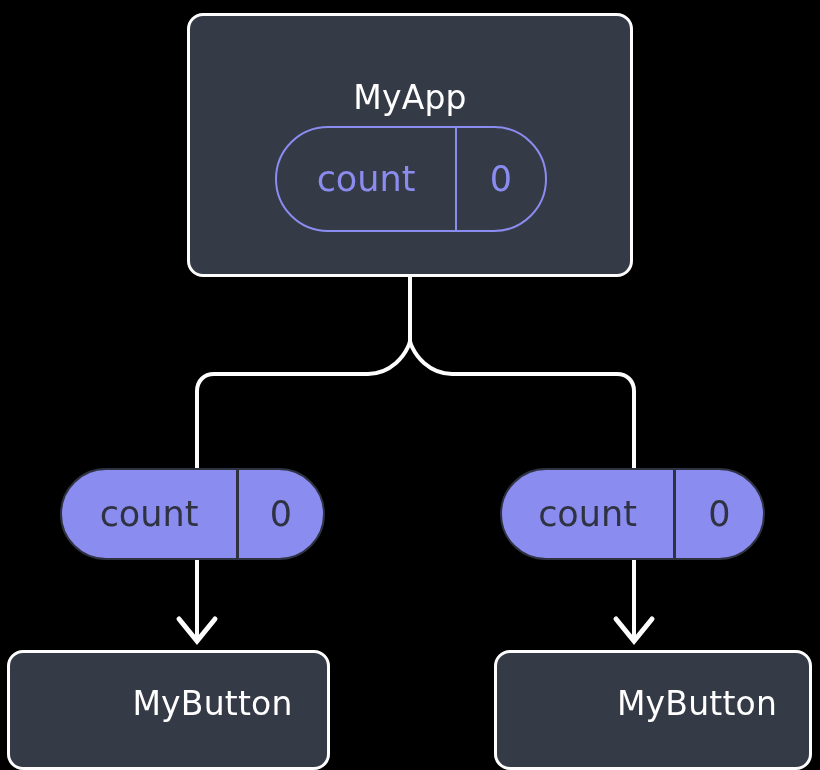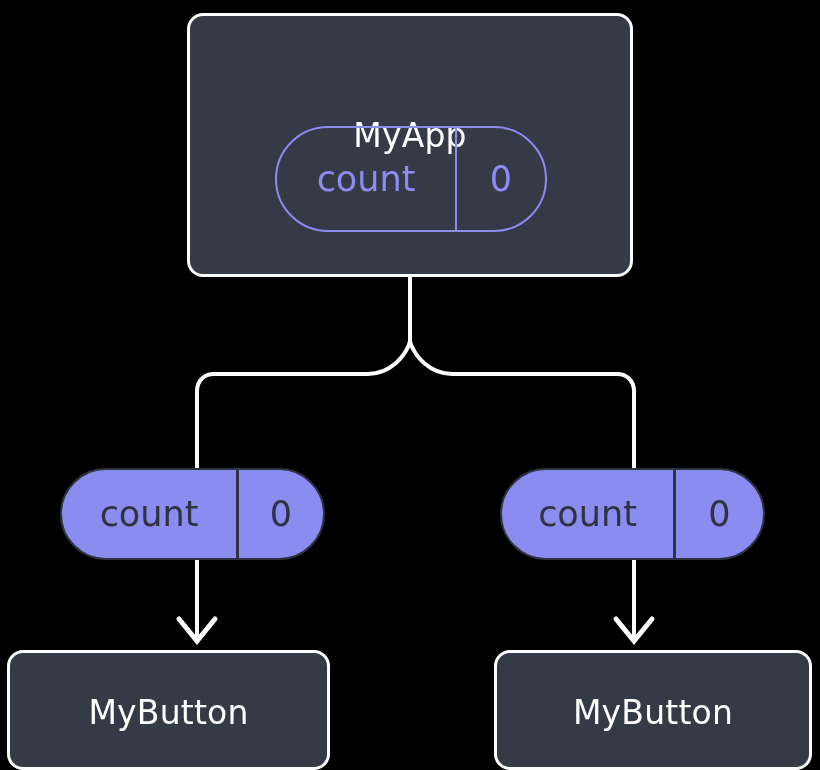--- a/index.html
+++ b/index.html
@@ -43,27 +43,27 @@
     width: 100%;
     text-align: center;
     color: #ffffff;
     font-size: 33px;
     font-weight: 400;
     letter-spacing: 0.2px;
     white-space: nowrap;
   }
 
   #app-box      { left: 187px; top: 13px;  width: 446px; height: 264px; }
-  #app-title    { top: 62px; margin-top: 38px; }
+  #app-title    { top: 62px; }
 
   #btn-box-left  { left: 7px;   top: 650px; width: 323px; height: 120px;
                    border-bottom-left-radius: 16px; border-bottom-right-radius: 16px; }
   #btn-box-right { left: 494px; top: 650px; width: 318px; height: 120px;
                    border-bottom-left-radius: 16px; border-bottom-right-radius: 16px; }
-  .button-title { top: 40px; }
+  .button-title { top: 31px; margin-left: 44px; }
 
   
   .pill {
     position: absolute;
     box-sizing: border-box;
     display: flex;
     align-items: stretch;
     border-radius: 999px;
     overflow: hidden;
   }

